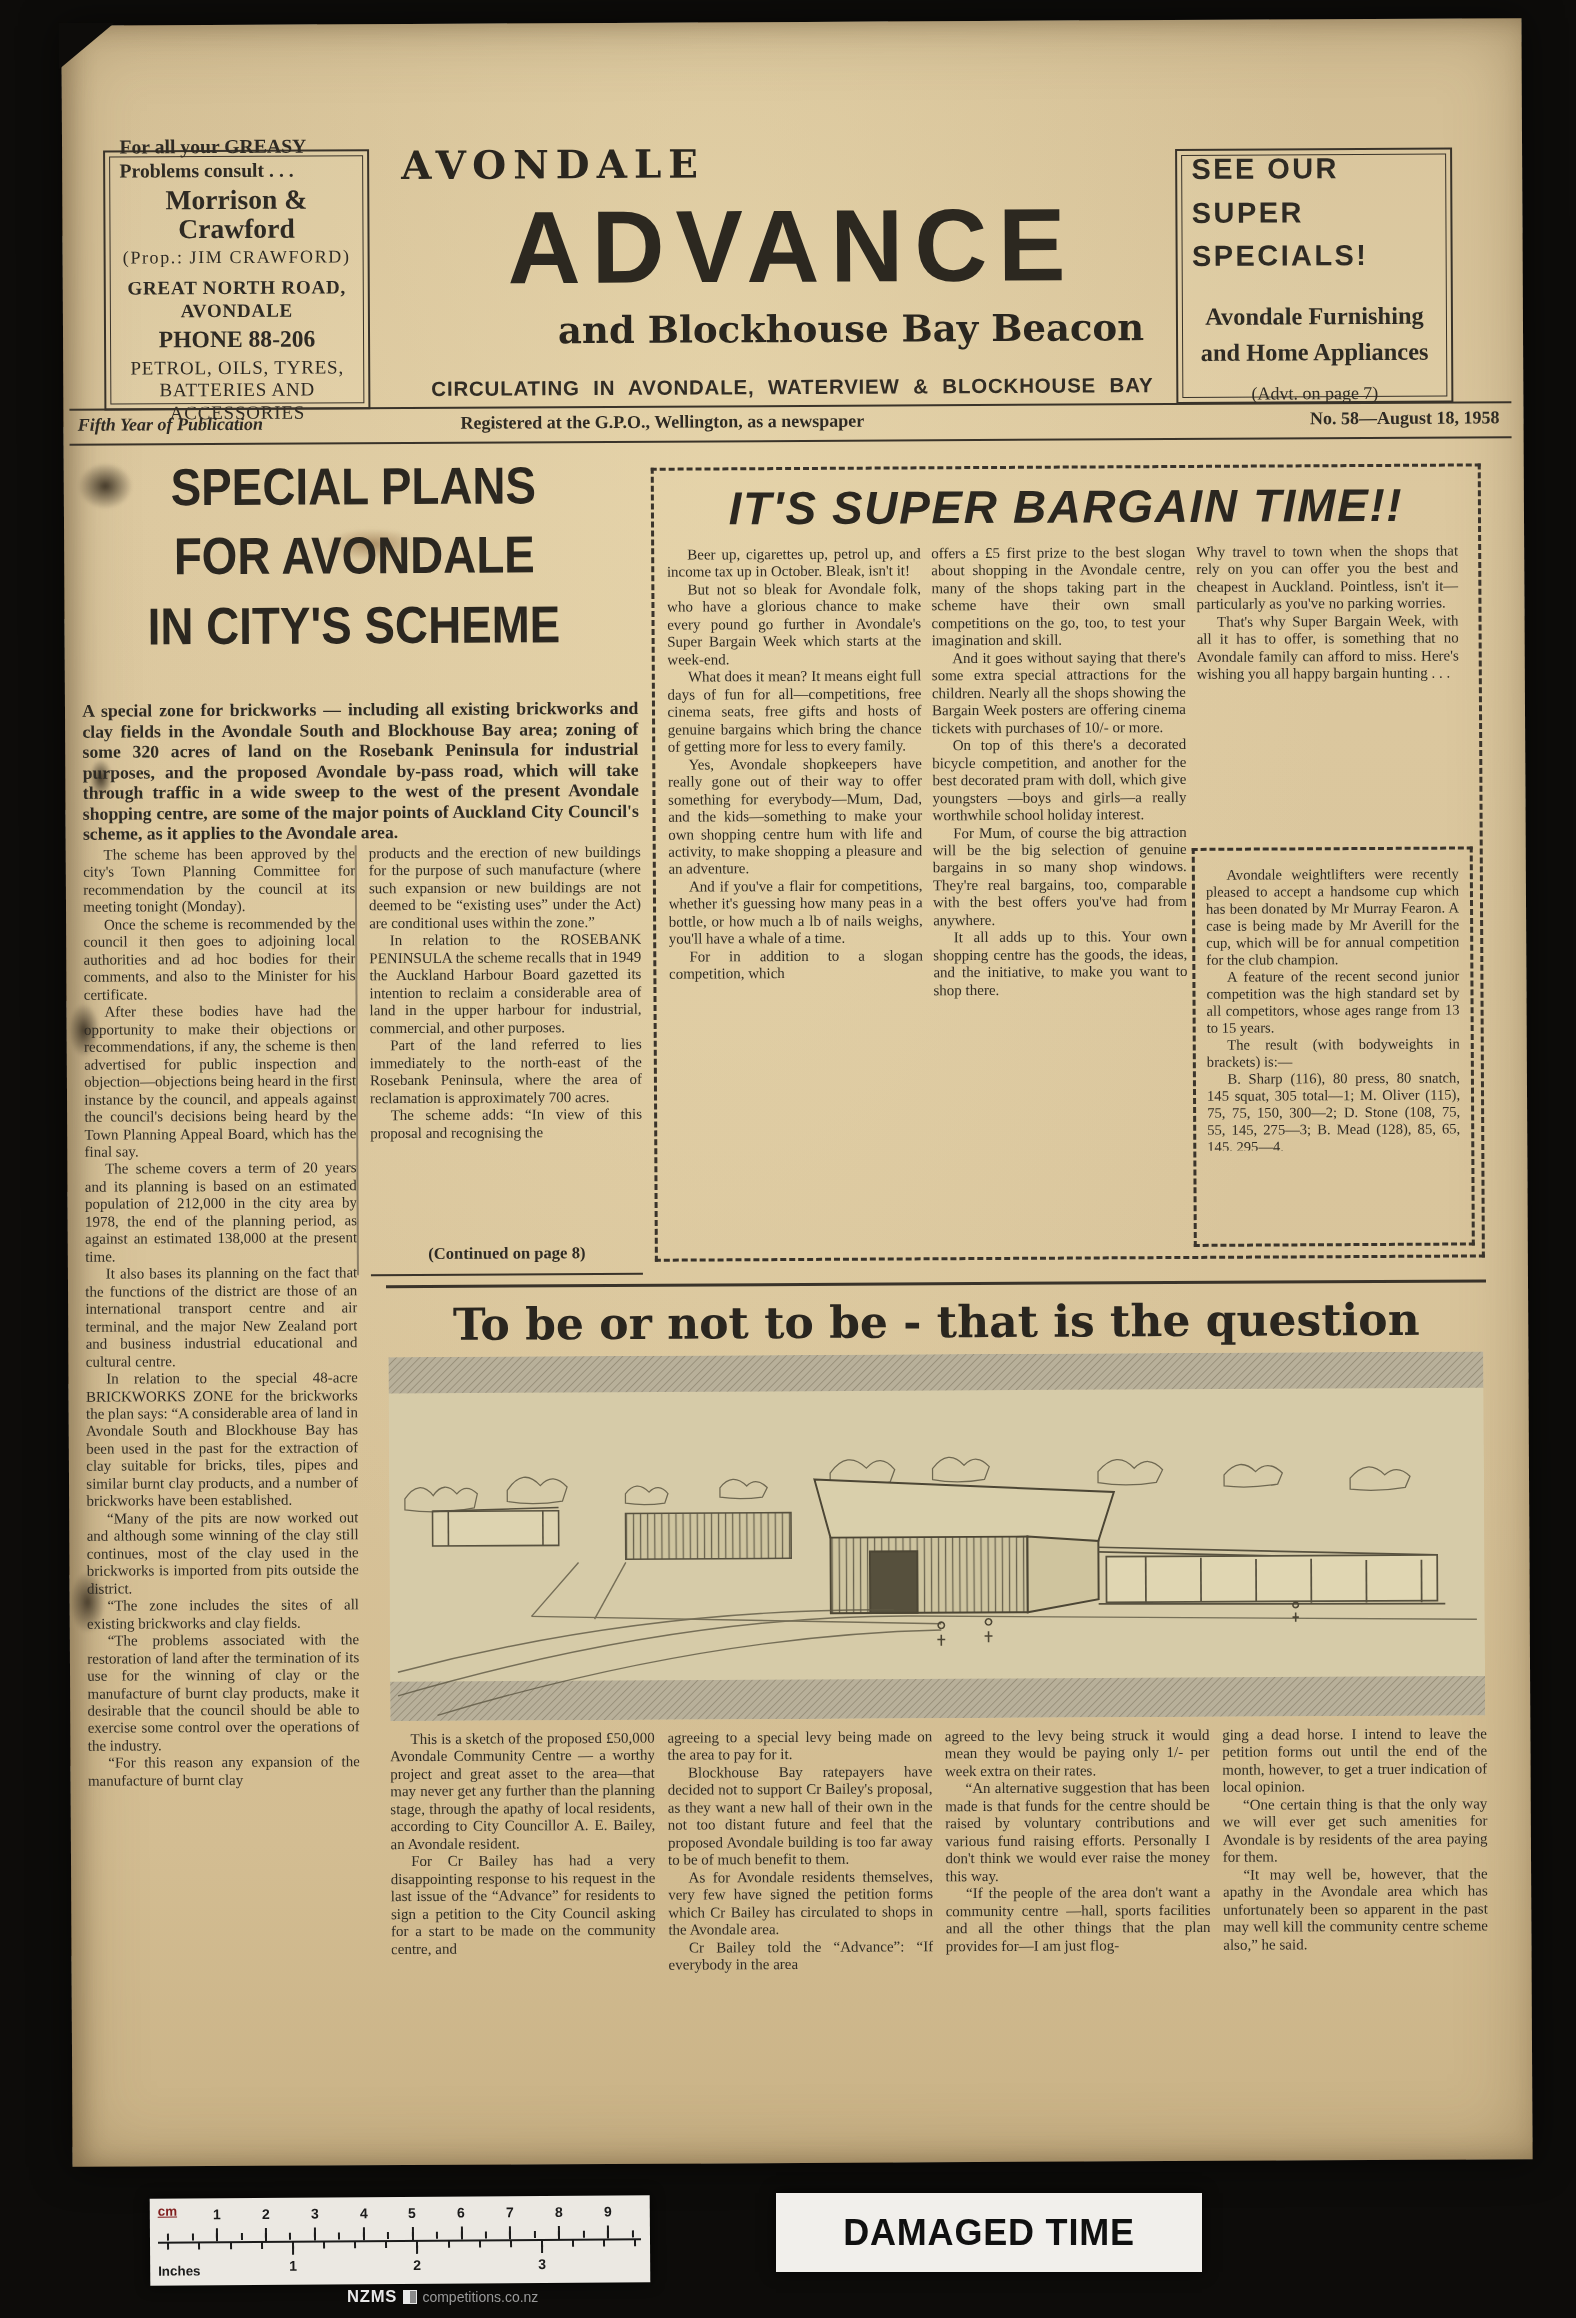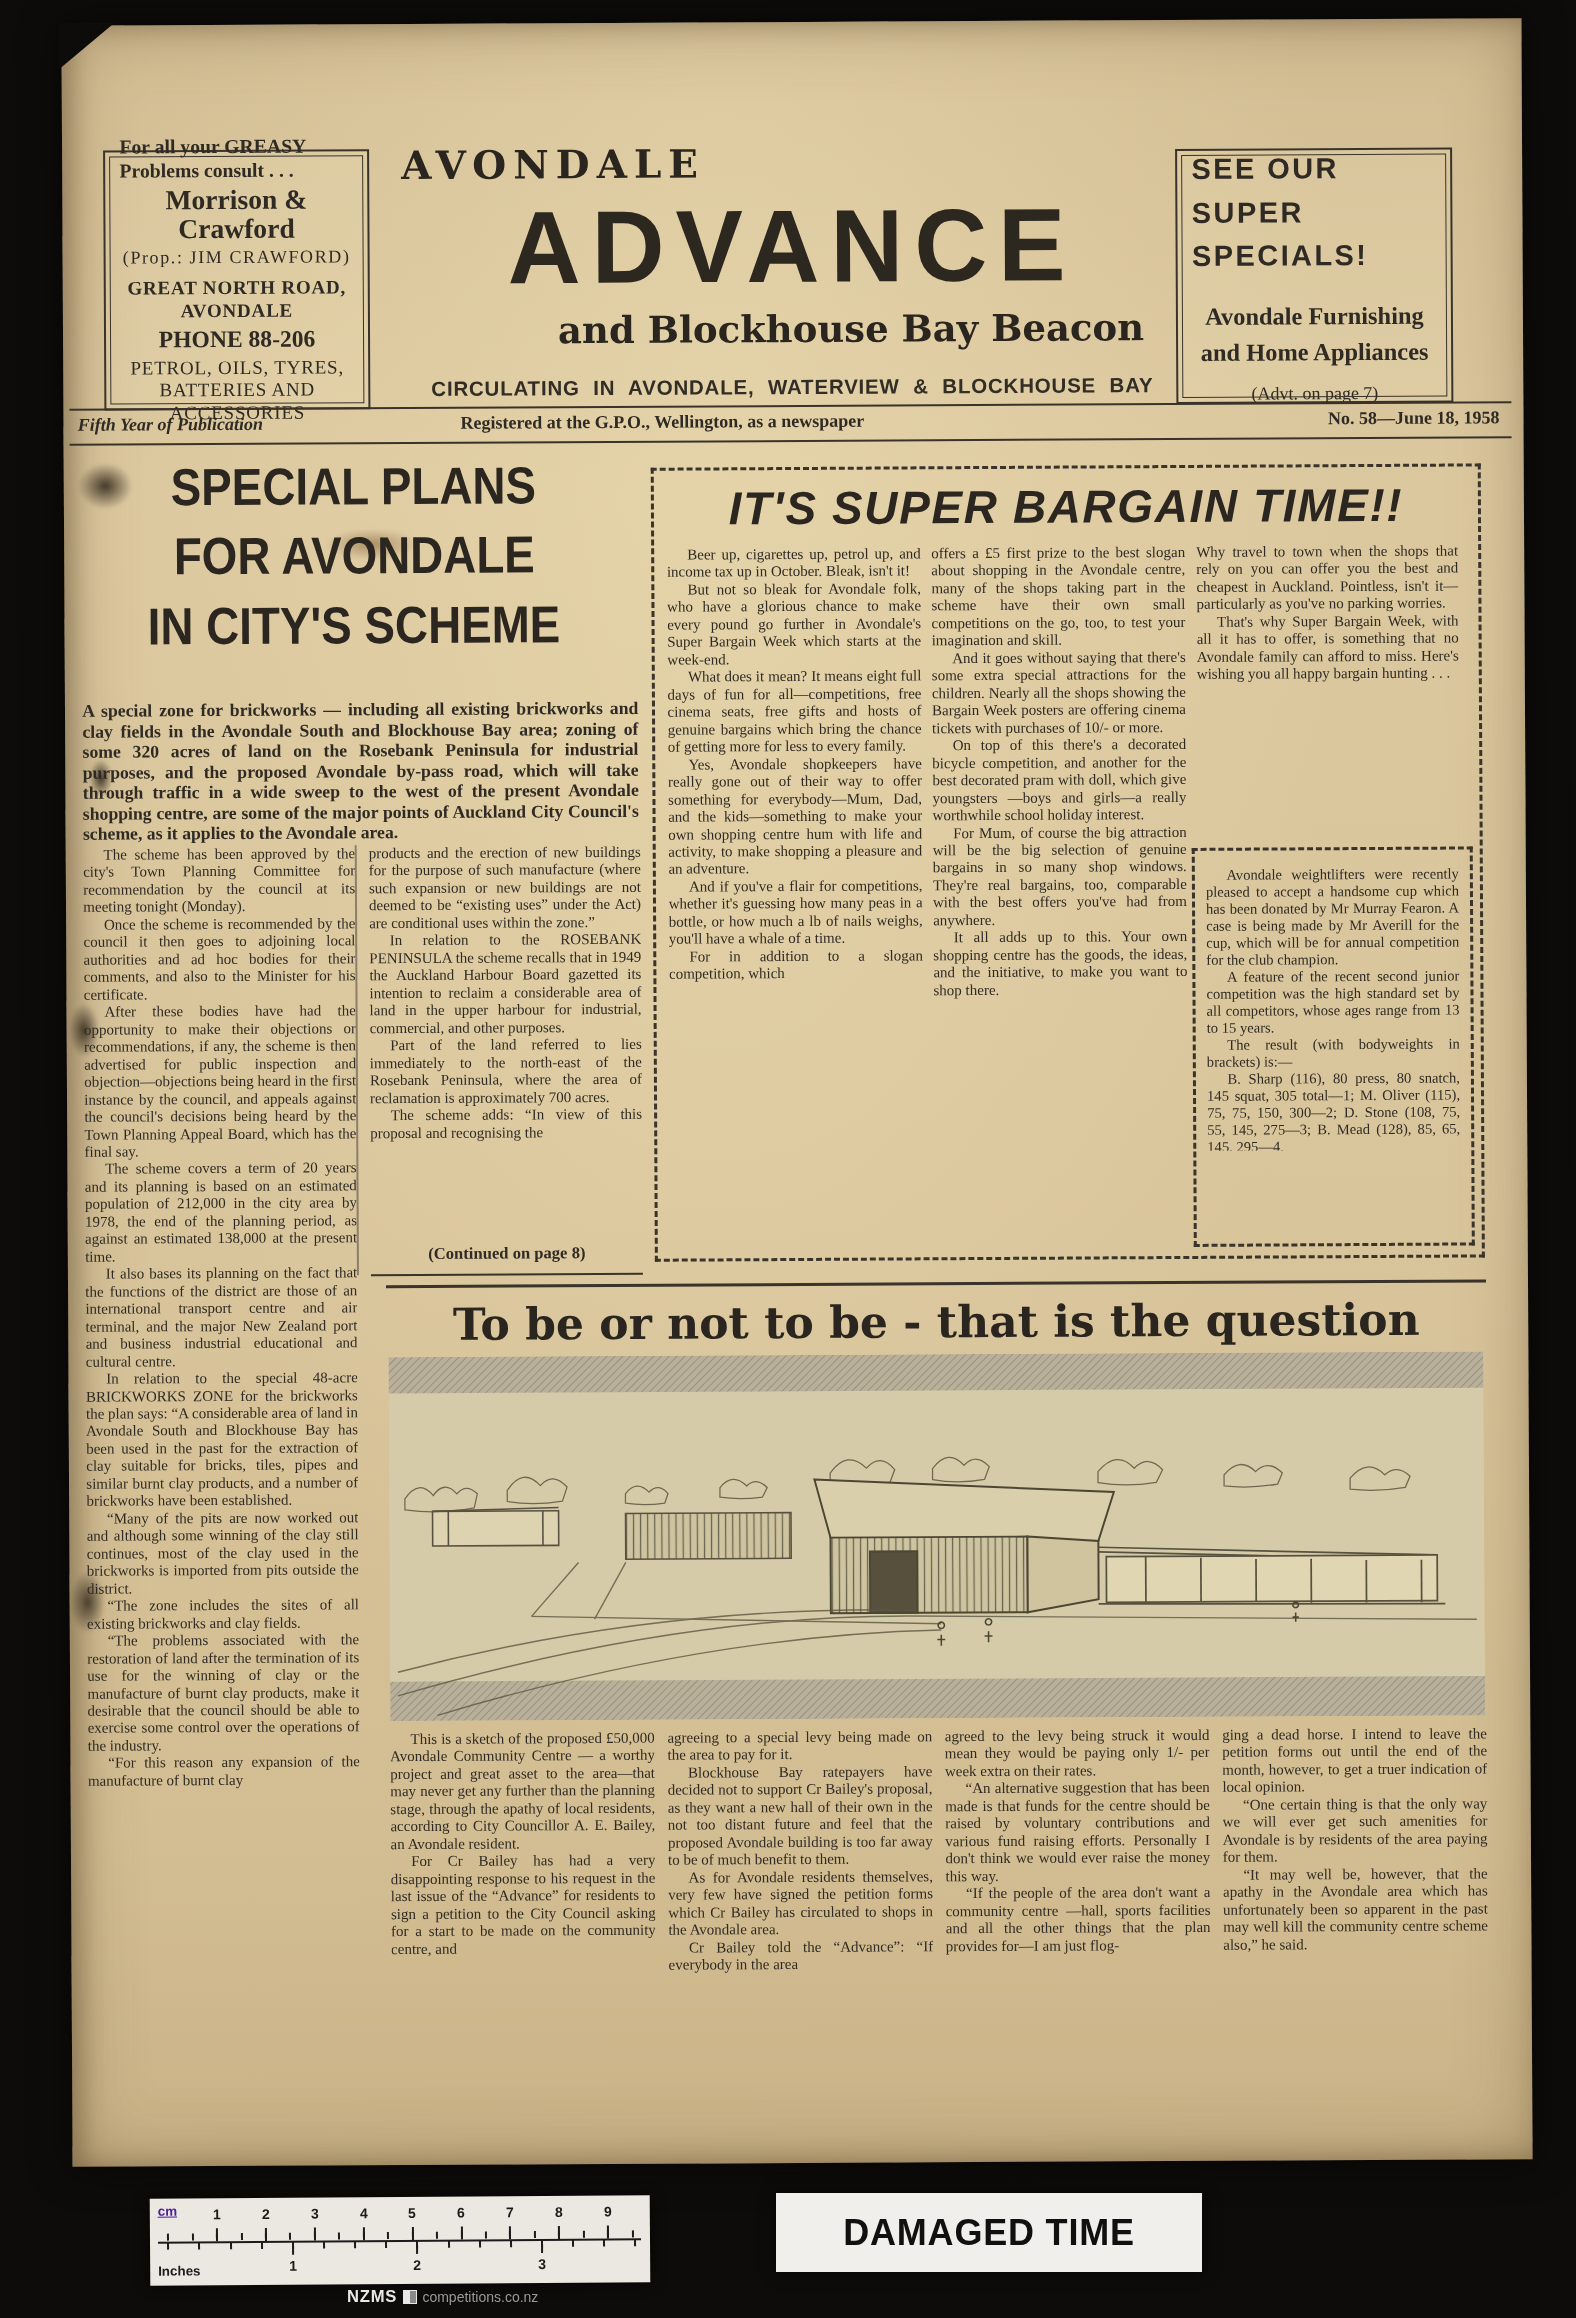--- a/index.html
+++ b/index.html
@@ -79,21 +79,21 @@
   .tobe{position:absolute;left:318px;top:1261px;width:1100px;border-top:3.2px solid #39332a;}
   .tobe-hl{position:absolute;left:0;top:11px;width:100%;text-align:center;
     font:700 44px "DejaVu Serif",serif;color:#2a261f;}
   .sketch{position:absolute;left:1.6px;top:69px;width:1095px;height:364px;}
   .tobe-cols{position:absolute;left:1.6px;top:443px;width:1097px;height:315px;display:flex;gap:12.6px;}
   .tobe-cols .body{width:265px;height:315px;}
   
   .ruler-card{position:absolute;left:150px;top:2197px;width:500px;height:87px;background:#ebe8e2;
     box-shadow:0 0 14px rgba(0,0,0,.7);transform:rotate(-0.4deg);}
   .ruler-base{position:absolute;left:7.9px;top:43px;width:483px;height:1.6px;background:#1b1b1b;}
-  .ruler-label-cm{position:absolute;left:7.9px;top:4.7px;font:700 13.4px "Liberation Sans",sans-serif;color:#4c1d95;text-decoration:underline;}
+  .ruler-label-cm{position:absolute;left:7.9px;top:4.7px;font:700 13.4px "Liberation Sans",sans-serif;color:#7f1d1d;text-decoration:underline;}
   .ruler-label-in{position:absolute;left:7.9px;top:65px;font:700 13.4px "Liberation Sans",sans-serif;color:#1b1b1b;}
   .cmtick{position:absolute;width:1.6px;height:12.6px;background:#1b1b1b;top:30px;}
   .cmtick.minor{height:7px;top:35px;}
   .cmnum{position:absolute;top:7.9px;font:700 14px "Liberation Sans",sans-serif;color:#1b1b1b;transform:translateX(-50%);}
   .intick{position:absolute;width:1.6px;height:12.6px;background:#1b1b1b;top:44px;}
   .intick.minor{height:7px;top:44px;}
   .innum{position:absolute;top:60px;font:700 14px "Liberation Sans",sans-serif;color:#1b1b1b;transform:translateX(-50%);}
   .nzms{position:absolute;left:347px;top:2287px;display:flex;align-items:center;gap:6.3px;}
   .nzms .brand{font:700 16.6px "Liberation Sans",sans-serif;color:#e8e8e8;letter-spacing:0.8px;}
   .nzms .grid{width:12.6px;height:12.6px;background:
@@ -141,21 +141,21 @@
       <div class="see">SUPER SPECIALS!</div>
       <div class="furn"><span>Avondale Furnishing</span><br><span>and Home Appliances</span></div>
       <div class="advt">(Advt. on page 7)</div>
     </div>
   </div>
 
   <div class="rule" style="left:6.3px;top:383px;width:1442px;height:2.4px;"></div>
   <div class="dateline">
     <span class="dl-l">Fifth Year of Publication</span>
     <span class="dl-c">Registered at the G.P.O., Wellington, as a newspaper</span>
-    <span class="dl-r">No. 58—June 18, 1958</span>
+    <span class="dl-r">No. 58—August 18, 1958</span>
   </div>
   <div class="rule" style="left:6.3px;top:418px;width:1442px;height:2.4px;"></div>
 
   <div class="hl-left" style="top:432px;"><span>SPECIAL PLANS</span></div>
   <div class="hl-left" style="top:501px;"><span>FOR AVONDALE</span></div>
   <div class="hl-left" style="top:571px;"><span>IN CITY'S SCHEME</span></div>
 
   <div class="lead">A special zone for brickworks — including all existing brickworks and clay fields in the Avondale South and Blockhouse Bay area; zoning of some 320 acres of land on the Rosebank Peninsula for industrial purposes, and the proposed Avondale by-pass road, which will take through traffic in a wide sweep to the west of the present Avondale shopping centre, are some of the major points of Auckland City Council's scheme, as it applies to the Avondale area.</div>
 
   <div class="body colA">

